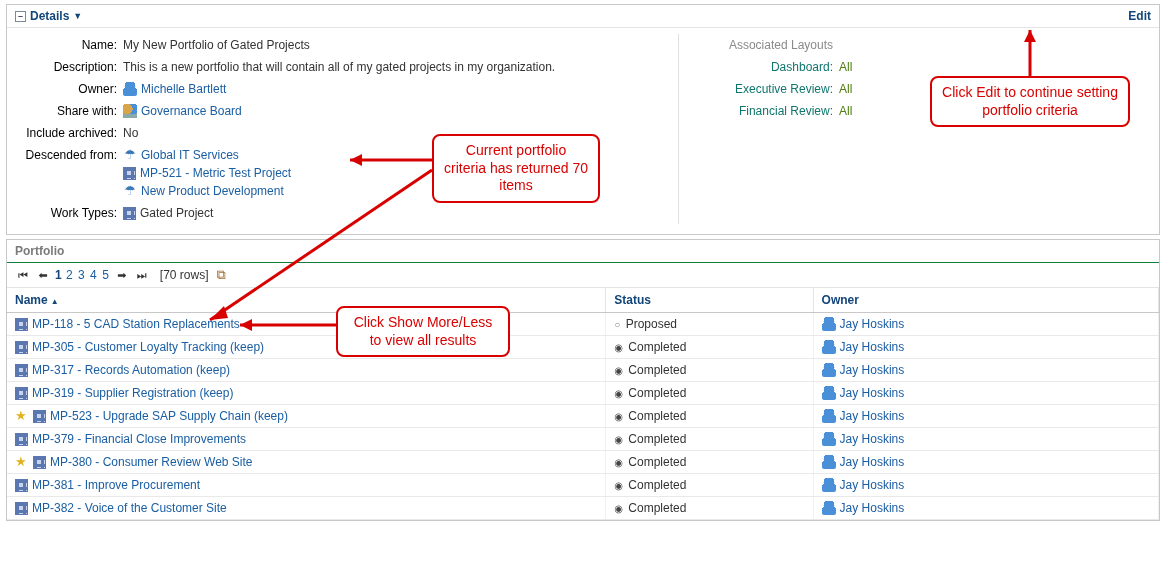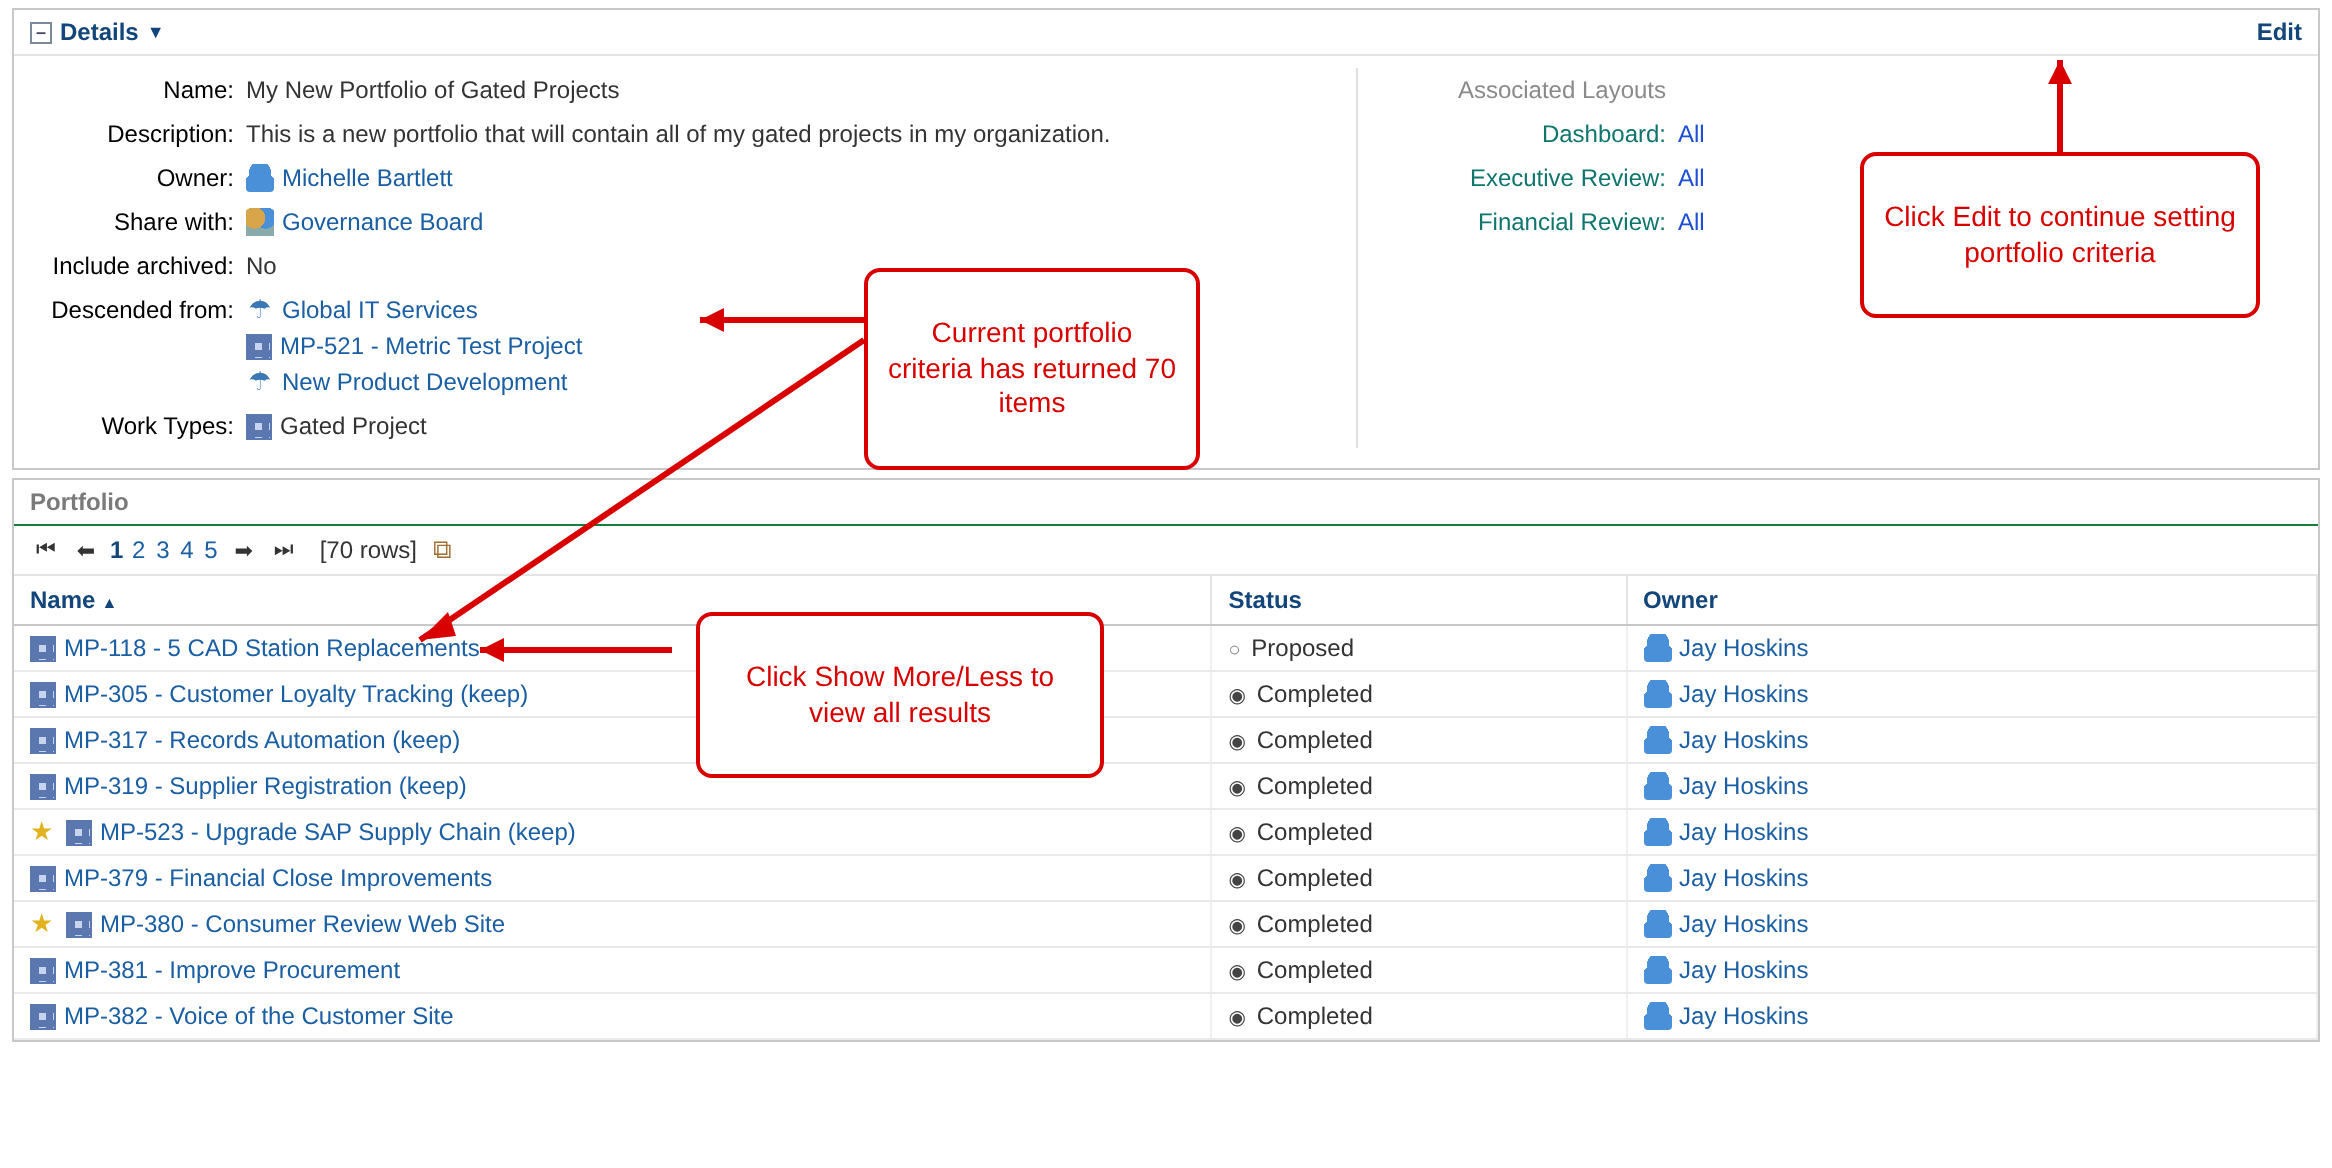--- a/index.html
+++ b/index.html
@@ -94,21 +94,21 @@
   .icon-umbrella { position: relative; }
   .icon-umbrella::before { content: "☂"; color: #3a77b5; font-size: 13px; line-height: 14px; display:block; text-align:center; }
   .icon-grid { background: linear-gradient(#5a77b0 50%, transparent 50%), linear-gradient(90deg, #5a77b0 50%, transparent 50%); background-size: 7px 7px; background-color: #c8d4ee; border: 1px solid #5a77b0; width:13px; height:13px; }
   .icon-star { position: relative; }
   .icon-star::before { content: "★"; color: #e2b21f; font-size: 13px; line-height: 14px; display:block; }
   .icon-expand { position: relative; }
   .icon-expand::before { content:"⧉"; color:#a07030; font-size:13px; line-height:14px; display:block; }
 
   .right-field { display:flex; padding:4px 0; }
   .right-label { width: 140px; text-align:right; padding-right:6px; color:#0f766e; }
-  .right-value { color:#1d4ed8; }
+  .right-value { color:#4d7c0f; }
 
   
   .portfolio-header {
     padding: 4px 8px;
     color: #7a7a7a;
     font-weight: bold;
     border-bottom: 1px solid #15803d;
   }
   .pager-row {
     display:flex;
@@ -153,21 +153,21 @@
   
   .callout {
     position:absolute;
     border:2px solid #d90000;
     border-radius:8px;
     color:#d90000;
     background:#fff;
     font-size:14px;
     font-family: Tahoma, sans-serif;
     text-align:center;
-    padding:22px 10px;
+    padding:6px 10px;
     line-height:1.25;
     z-index:50;
     pointer-events:none;
   }
   .arrow-svg { position:absolute; overflow:visible; z-index:40; pointer-events:none;}
   .arrow-svg line, .arrow-svg path { stroke:#d90000; stroke-width:3; fill:none; }
   .arrow-svg polygon { fill:#d90000; }
 </style>
 </head>
 <body>
@@ -418,21 +418,21 @@
               <a href="#">Jay Hoskins</a>
             </div>
           </td>
         </tr>
       </tbody>
   </table>
 </div>
 
 <div class="callout" style="top:134px; left:432px; width:168px;">Current portfolio  criteria has returned 70  items</div>
 <div class="callout" style="top:76px; left:930px; width:200px;">Click Edit to continue setting portfolio criteria</div>
-<div class="callout" style="top:306px; left:336px; width:204px;margin-left:12px;">Click Show More/Less to view all results</div>
+<div class="callout" style="top:306px; left:336px; width:174px;">Click Show More/Less to view all results</div>
 
 <svg class="arrow-svg" style="top:0; left:0; width:1166px; height:584px;">
 
   <line x1="432" y1="170" x2="210" y2="320"></line>
   <polygon points="210,320 224,306 228,318"></polygon>
 
   <line x1="432" y1="160" x2="350" y2="160"></line>
   <polygon points="350,160 362,154 362,166"></polygon>
 
   <line x1="1030" y1="76" x2="1030" y2="30"></line>

